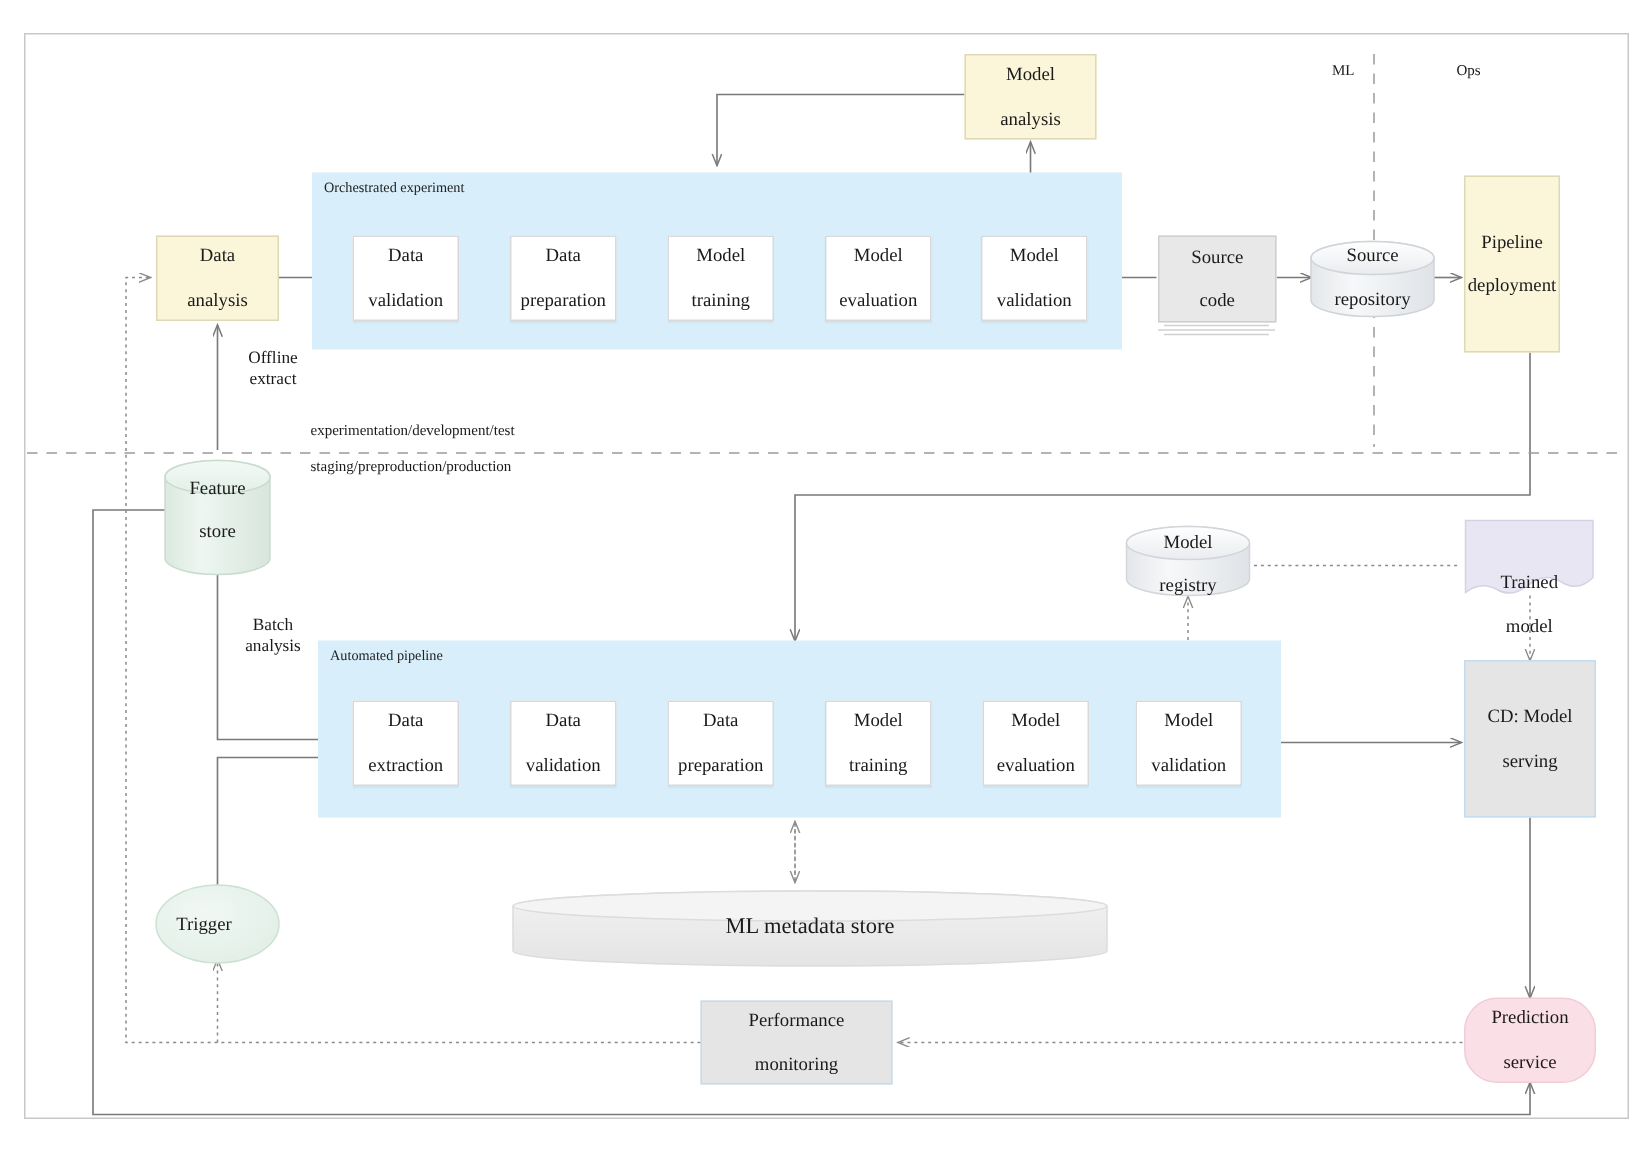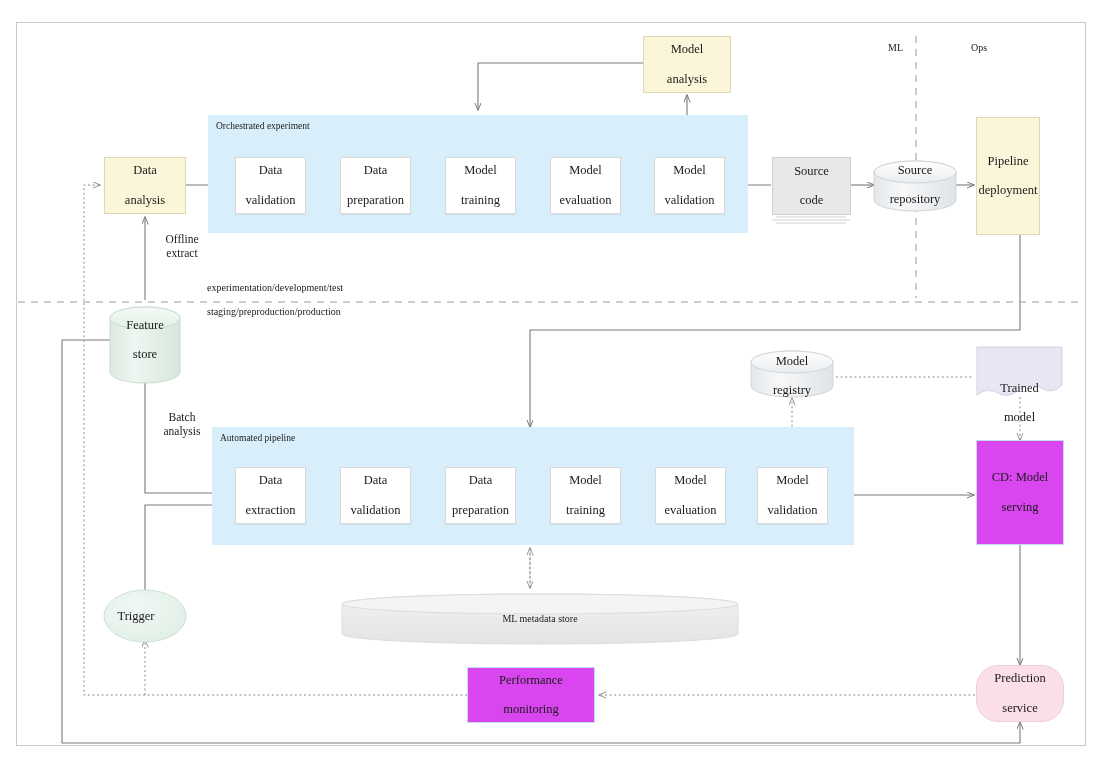--- a/index.html
+++ b/index.html
@@ -8,21 +8,21 @@
   #stage{position:relative;width:1100px;height:770px;}
   svg.layer{position:absolute;left:0;top:0;width:1100px;height:770px;}
   .node{position:absolute;display:flex;align-items:center;justify-content:center;
         text-align:center;line-height:1.18;box-sizing:border-box;}
   .node span{display:block;width:100%;}
   .proc{background:#ffffff;border:1px solid #d9d9d9;font-size:12.5px;
         box-shadow:0 1px 1px rgba(0,0,0,.05);}
   .panel{background:#d8eefb;}
   .panel-label{position:absolute;font-size:9.5px;color:#222;}
   .yellowbox{background:#fbf6da;border:1px solid #ded8b4;font-size:12.5px;}
-  .bluebox{background:#d946ef;border:1px solid #c3dcee;font-size:12.5px;}
+  .bluebox{background:#e5e5e5;border:1px solid #c3dcee;font-size:12.5px;}
   .graybox{background:#e8e8e8;border:1px solid #cfcfcf;font-size:12.5px;}
   .pinkbox{background:#fadfe7;border:1px solid #f0cdd8;font-size:12.5px;border-radius:22px;}
   .edgelabel{position:absolute;font-size:11.5px;text-align:center;line-height:1.2;color:#1a1a1a;}
   .divlabel{position:absolute;font-size:10px;color:#1a1a1a;}
   .outer{position:absolute;left:16px;top:22px;width:1068px;height:722px;
          border:1px solid #c8c8c8;background:transparent;}
 </style>
 </head>
 <body>
 
@@ -259,21 +259,21 @@
     <span style="font-size:12.5px;"><span>Trained</span><br>
           <span>model</span></span>
   </div>
 
   <div class="node bluebox" style="left:976px;top:440px;width:88px;height:105px;">
     <span><span>CD: Model</span><br>
           <span>serving</span></span>
   </div>
 
   <div class="node" style="left:400px;top:605px;width:280px;height:28px;">
-    <span style="font-size:10px;">ML metadata store</span>
+    <span style="font-size:15px;">ML metadata store</span>
   </div>
 
   <div class="node" style="left:96px;top:603px;width:80px;height:26px;font-family:Liberation Serif, serif;">
     <span style="font-size:12.5px;">Trigger</span>
   </div>
 
   <div class="node bluebox" style="left:467px;top:667px;width:128px;height:56px;">
     <span><span>Performance</span><br>
           <span>monitoring</span></span>
   </div>

